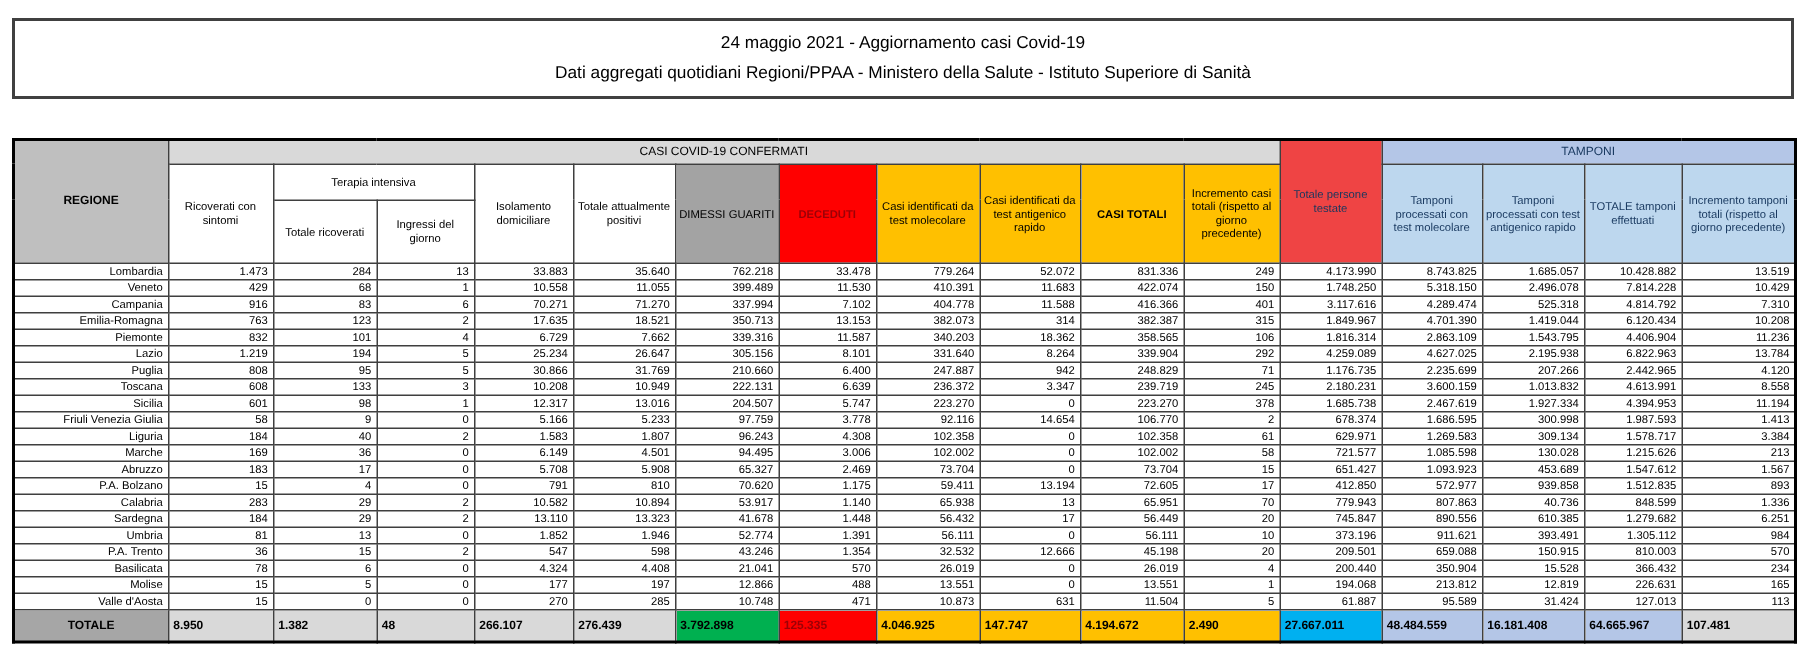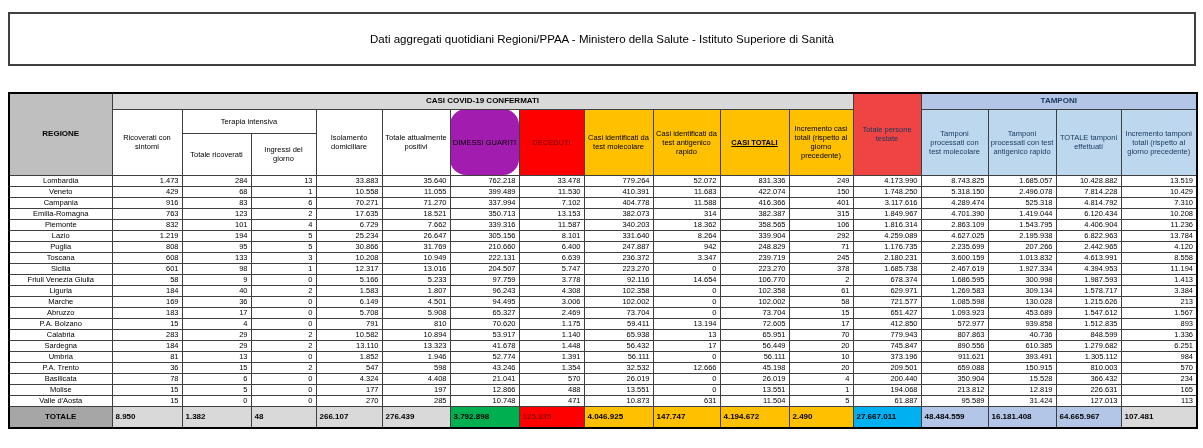--- a/index.html
+++ b/index.html
@@ -23,51 +23,52 @@
   th, td { border:1px solid #3f3f3f; padding:0 3px; overflow:hidden; }
   thead th {
     font-weight:normal; text-align:center; vertical-align:middle;
     padding:1px 2px; white-space:normal; line-height:1.2;
   }
   tr.hr1 { height:16px; }
   tr.hr2 { height:24px; }
   tr.hr3 { height:42px; }
   tbody tr { height:11px; }
   tbody td { text-align:right; white-space:nowrap; }
-  tbody td.region { text-align:center;margin-left:25px; }
+  tbody td.region { text-align:right;margin-left:25px; }
   tfoot tr { height:22px; }
   tfoot td { font-weight:bold; font-size:8px; text-align:left; white-space:nowrap; }
 
-  .bold { font-weight:bold;text-decoration:underline; }
-  .bar  { font-weight:bold; font-size:8px; }
+  .bold { font-weight:bold; }
+  .bar  { font-weight:normal; font-size:8px; }
 
   
   .h-regione   { background:#BFBFBF; font-weight:bold; font-size:8px; }
   .h-casibar   { background:#D9D9D9; }
-  .h-green     { background:#a21caf;border-radius:16px; }
+  .h-green     { background:#a3a3a3; }
   .h-red       { background:#FF0000; color:#9C0006; font-weight:bold; }
   .h-gold      { background:#FFC000; }
   .h-cyan      { background:#ef4444; color:#17375E; }
   .h-tampbar   { background:#B4C6E7; color:#17375E; }
   .h-blue      { background:#BDD7EE; color:#17375E; }
 
   
   .t-label   { background:#A6A6A6; text-align:center; }
   .t-gray    { background:#D9D9D9; }
   .t-green   { background:#00B050; }
   .t-red     { background:#FF0000; color:#9C0006; }
   .t-gold    { background:#FFC000; }
   .t-cyan    { background:#00B0F0; }
   .t-blue    { background:#B4C6E7; }
   .t-grayend { background:#D9D9D9; }
 </style>
 </head>
 <body>
 
 <div class="title-box">
+  <div>24 maggio 2021 - Aggiornamento casi Covid-19</div>
   <div>Dati aggregati quotidiani Regioni/PPAA - Ministero della Salute - Istituto Superiore di Sanità</div>
 </div>
 
 <table class="covid">
   <colgroup>
     <col style="width:103px">
       <col style="width:70px">
       <col style="width:69px">
       <col style="width:65px">
     <col style="width:66px">

